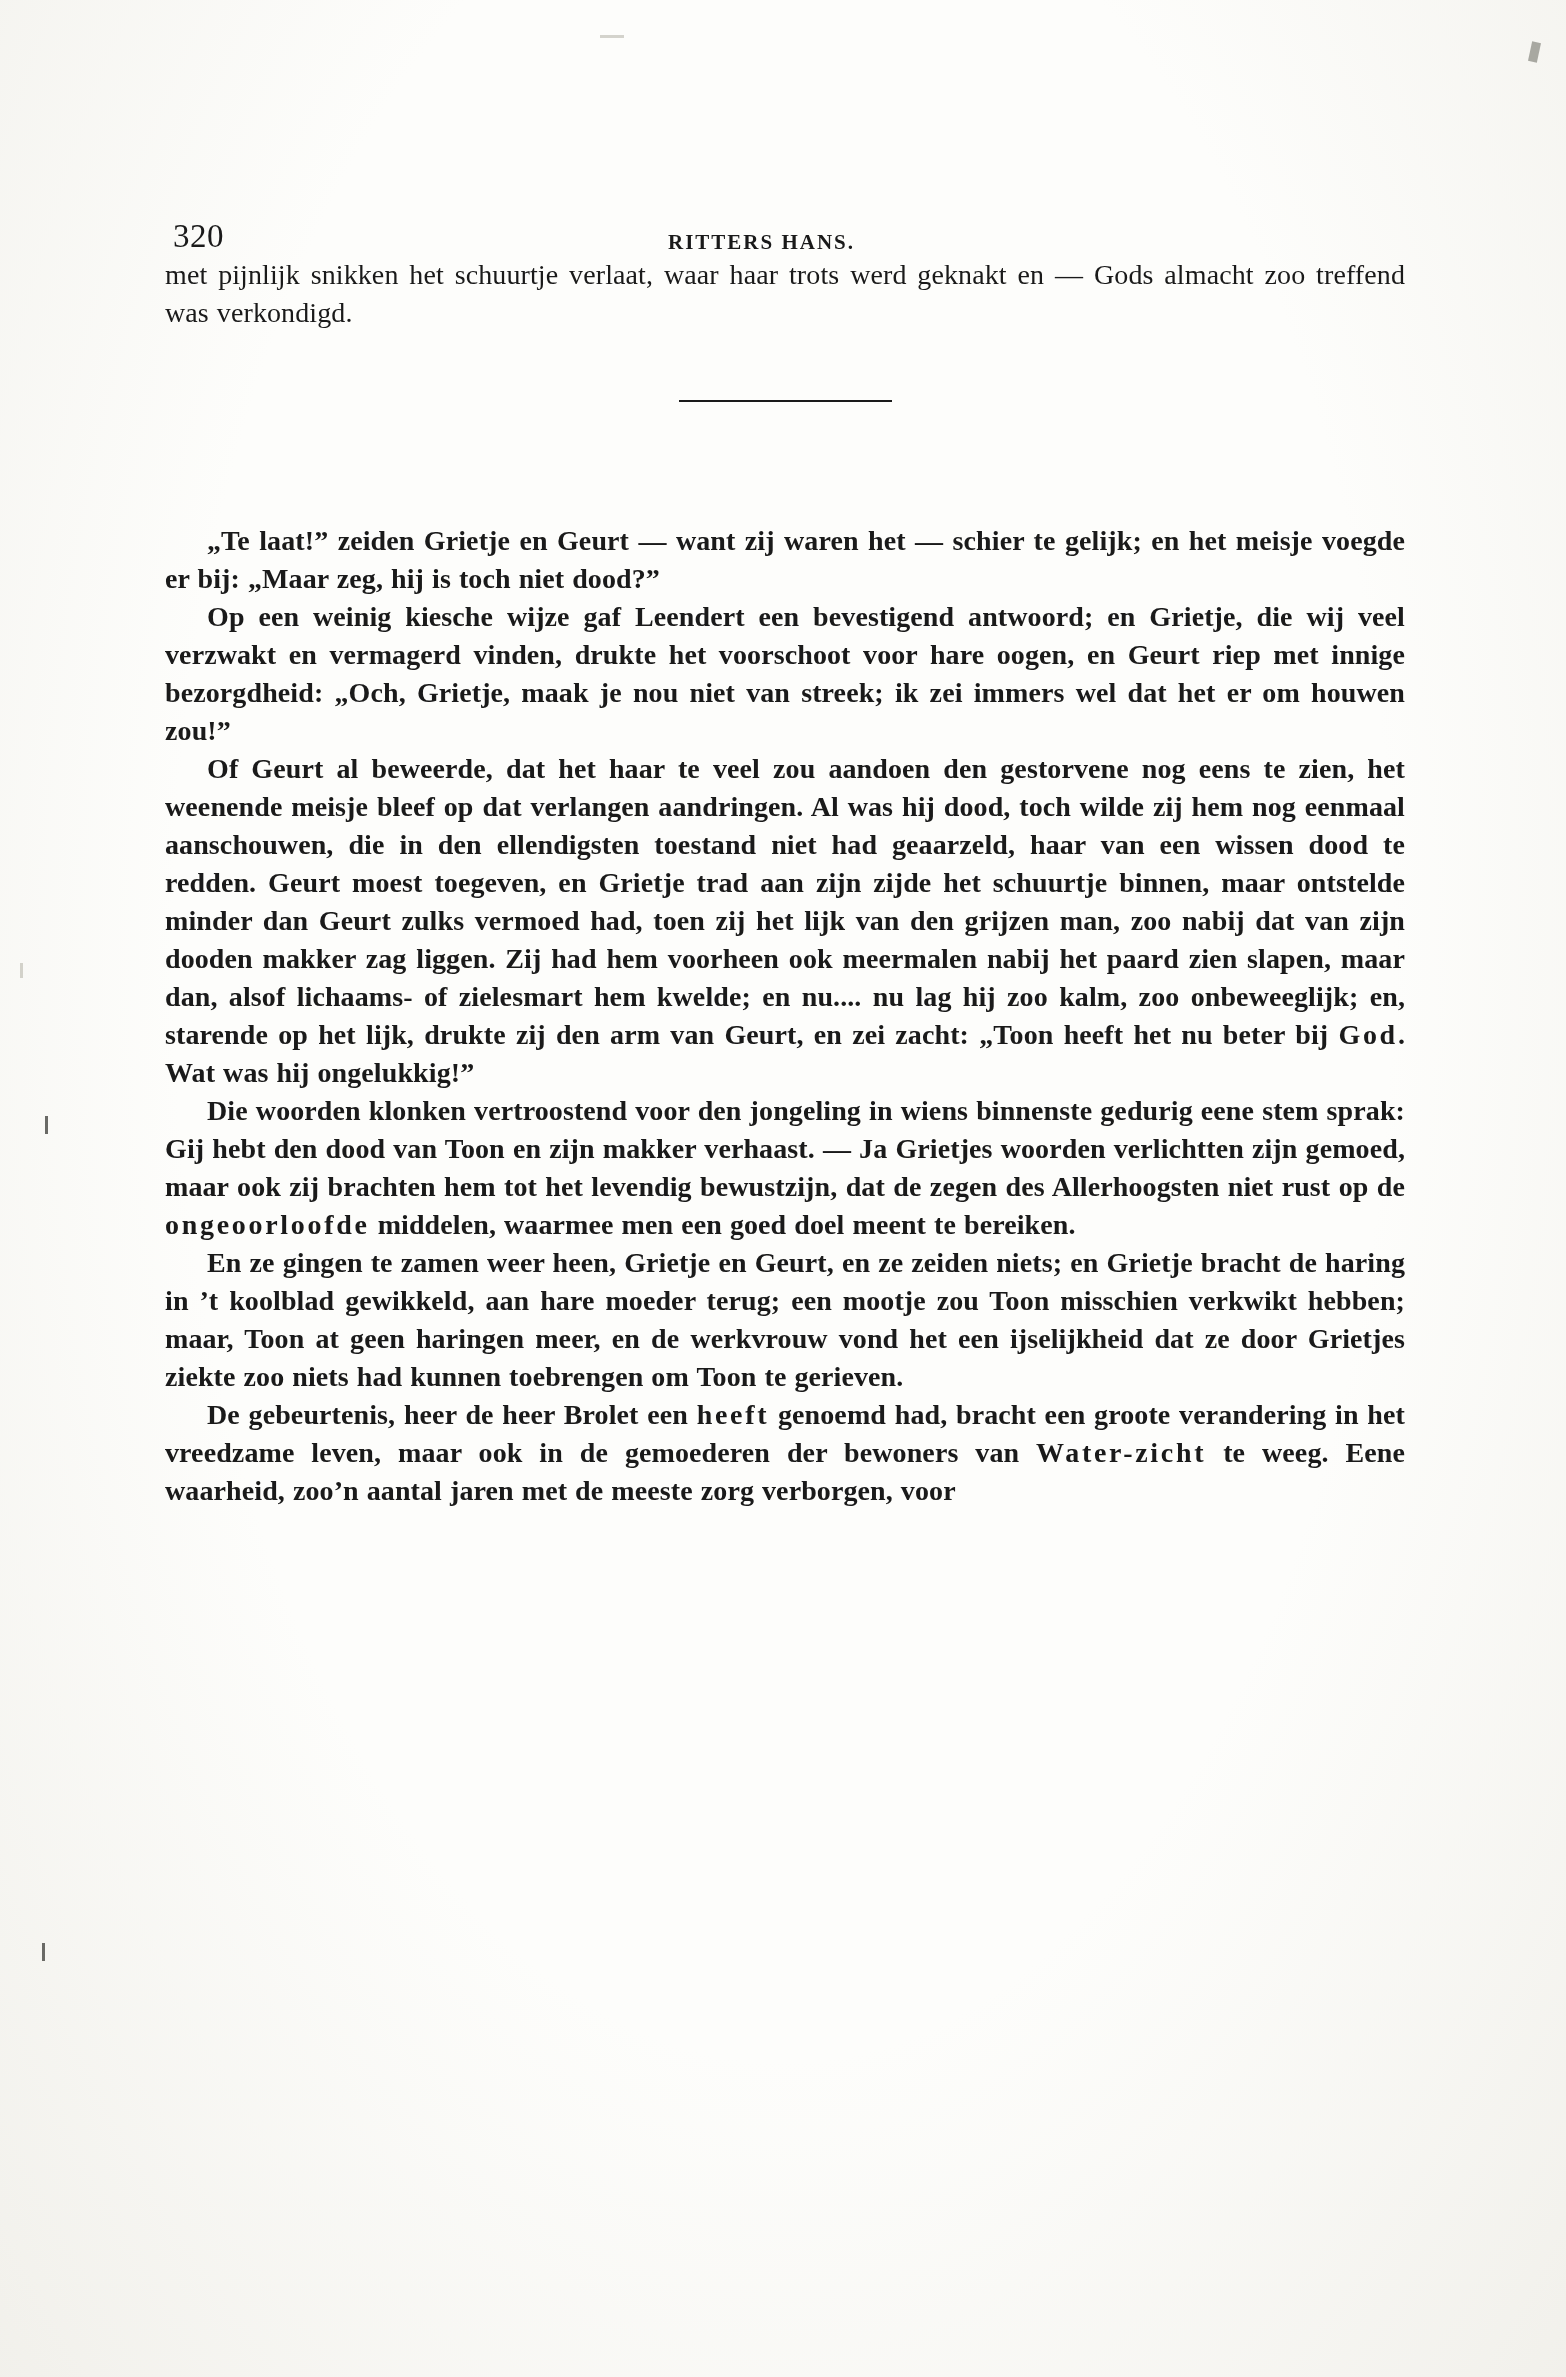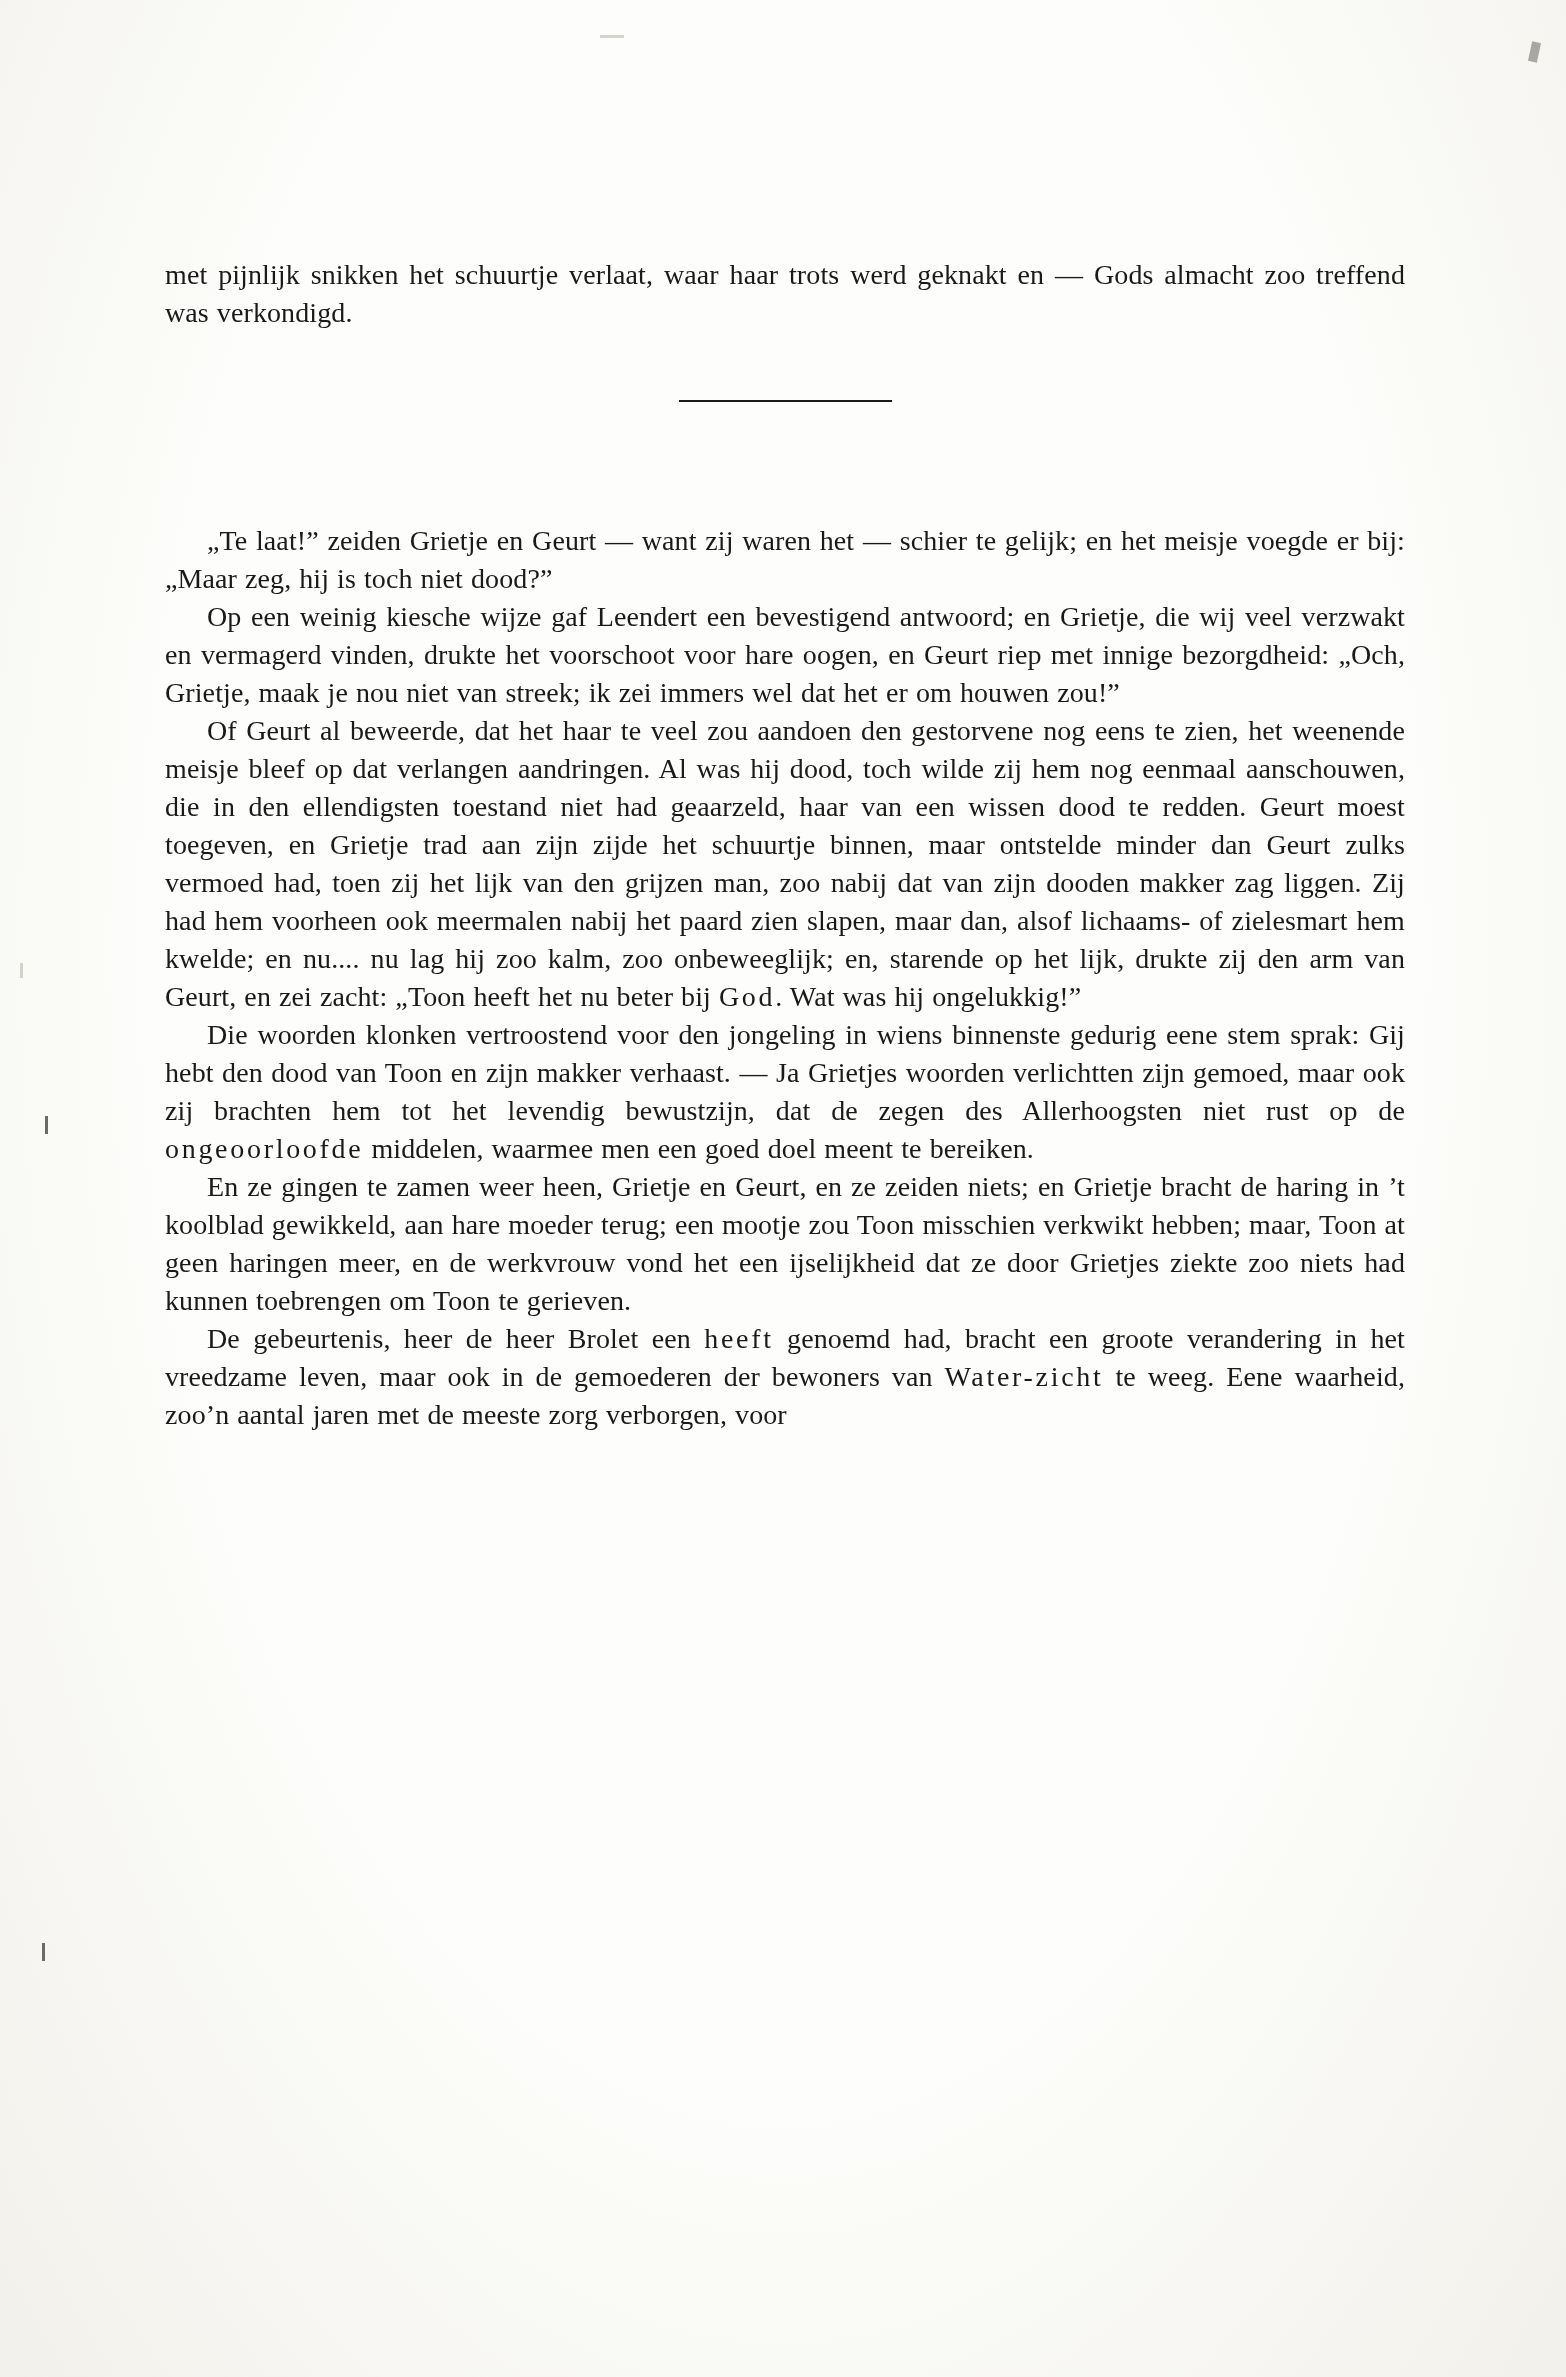--- a/index.html
+++ b/index.html
@@ -57,20 +57,21 @@
     text-align: justify;
     letter-spacing: 0.1px;
     word-spacing: 0.9px;
   }
   .para.first-block {
     text-indent: 0;
     margin-top: 38px;
   }
   .para.indent {
     text-indent: 42px;
+    font-weight: bold;
   }
   .divider-wrap {
     position: absolute;
     left: 165px;
     top: 400px;
     width: 1240px;
     height: 55px;
   }
   .divider {
     width: 213px;
@@ -114,20 +115,24 @@
 
 <div class="page">
 
   <div class="scan-tint"></div>
   <div class="corner-speck"></div>
   <div class="edge-speck" style="left:600px; top:35px; width:23.6px; height:2.7px;"></div>
   <div class="edge-speck" style="left:20px; top:963px; width:2.7px; height:14.5px;"></div>
   <div class="marginal-tick" style="left:45px; top:1116px;"></div>
   <div class="marginal-tick" style="left:42px; top:1943px;"></div>
 
+  <div class="header">
+    <div class="folio">320</div>
+    <div class="running-title">RITTERS HANS.</div>
+  </div>
 
   <div class="body-text">
     <p class="para first-block">met pijnlijk snikken het schuurtje verlaat, waar haar trots werd geknakt en — Gods almacht zoo treffend was verkondigd.</p>
   </div>
 
   <div class="divider-wrap">
     <div class="divider"></div>
   </div>
 
   <div class="section-two" id="main-body">

